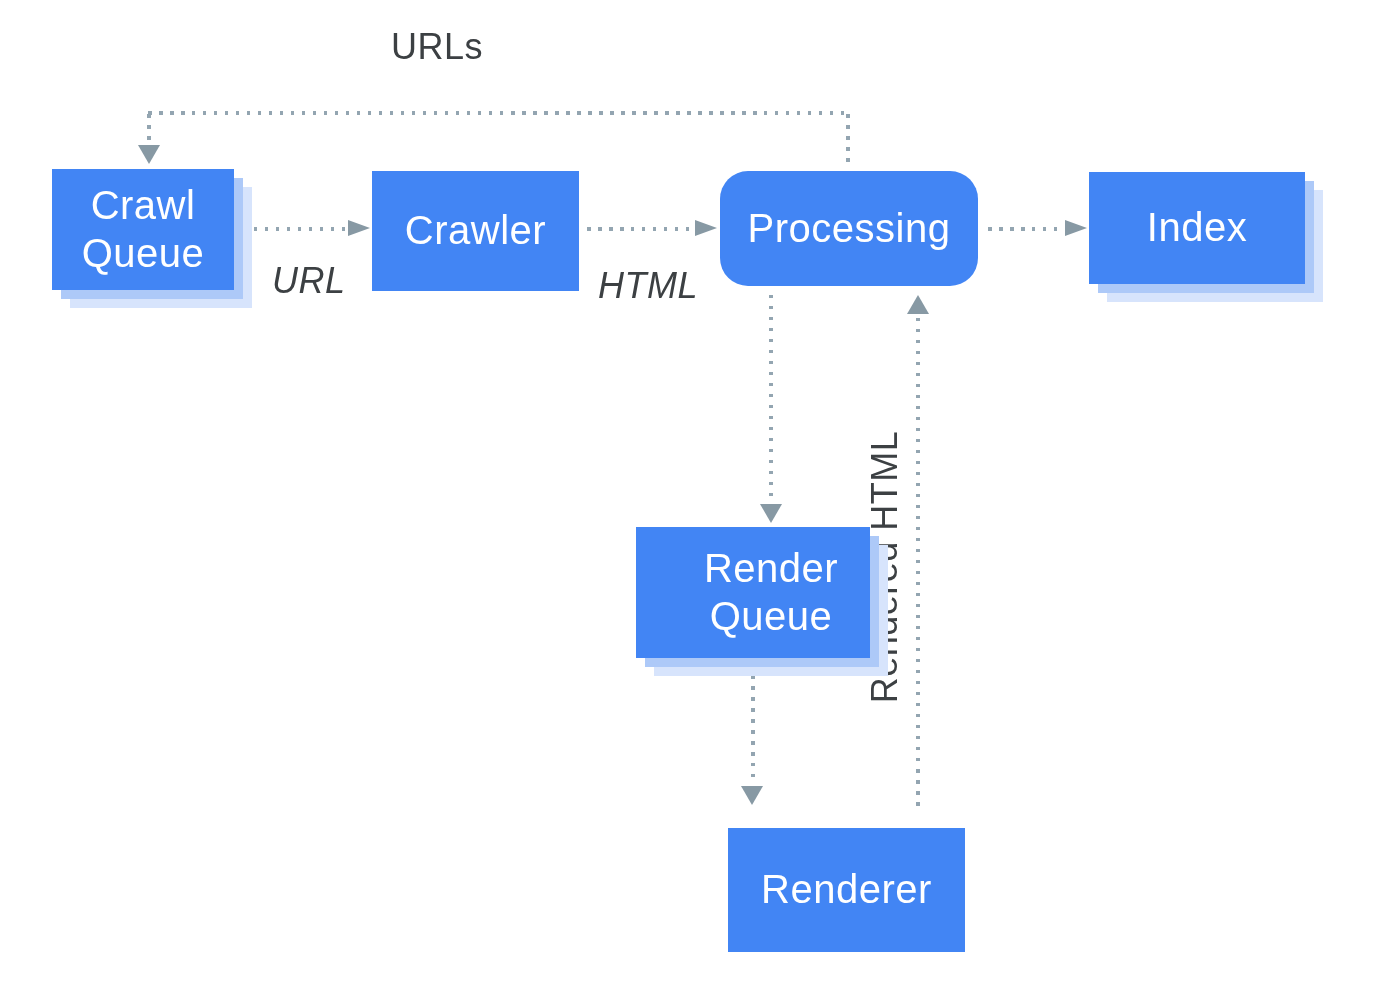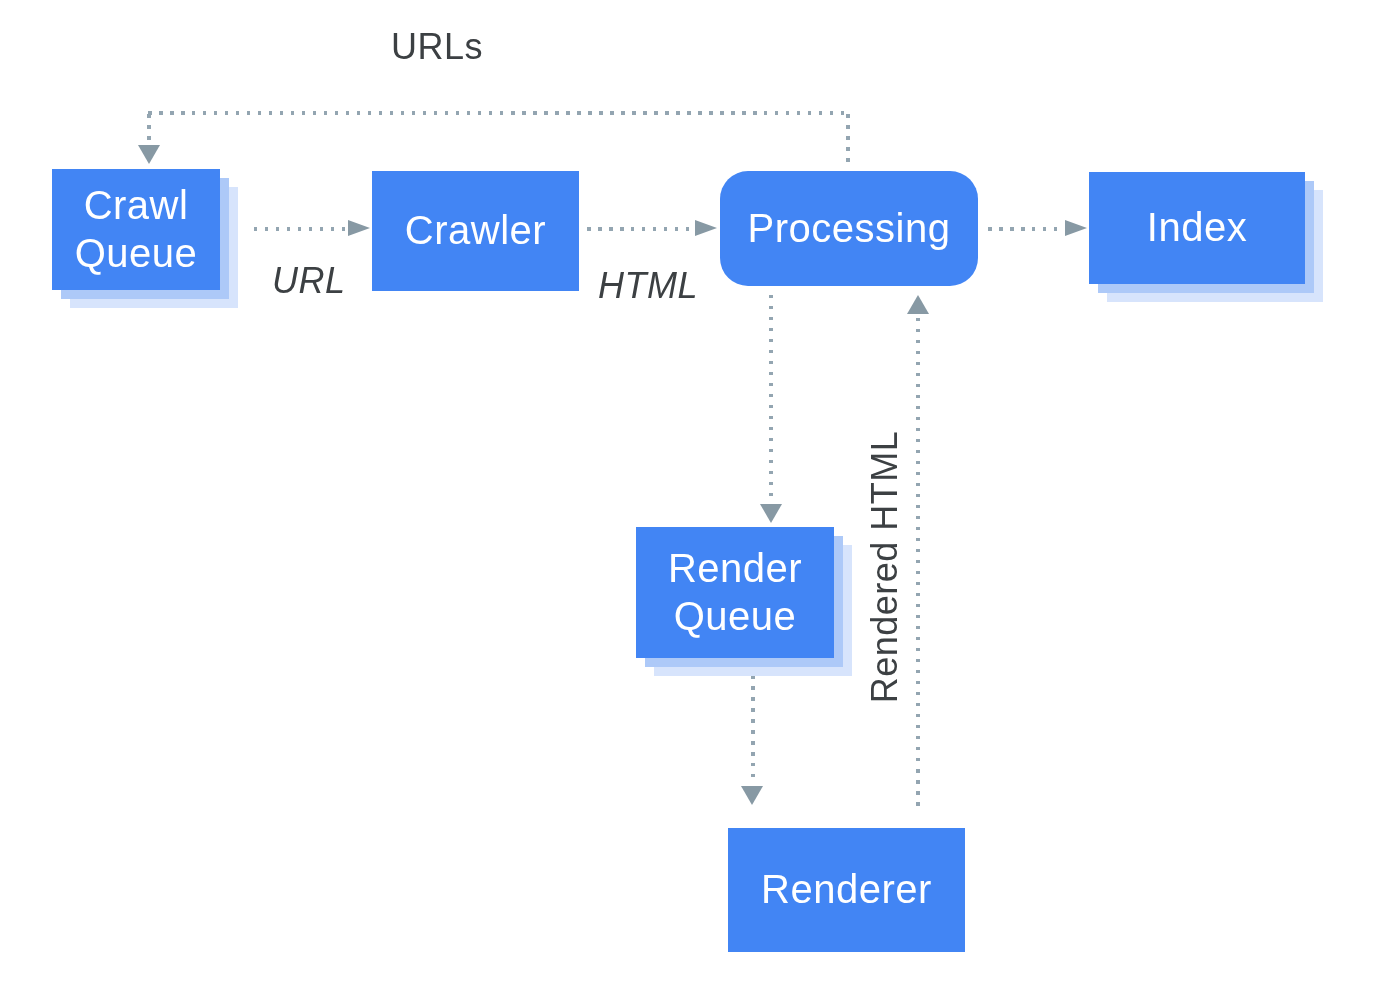--- a/index.html
+++ b/index.html
@@ -26,25 +26,25 @@
     justify-content: center;
     text-align: center;
     font-size: 40px;
     font-weight: 500;
     line-height: 1.18;
     letter-spacing: 0.5px;
   }
   .node.shadowed {
     box-shadow: 9px 9px 0 0 #ADC9F8, 18px 18px 0 0 #D7E4FC;
   }
-  #node-crawl-queue  { left: 52px;   top: 169px; width: 168px; height: 121px; text-align: center; }
+  #node-crawl-queue  { left: 52px;   top: 169px; width: 182px; height: 121px; text-align: center; }
   #node-crawler      { left: 372px;  top: 171px; width: 207px; height: 120px; }
   #node-processing   { left: 720px;  top: 171px; width: 258px; height: 115px; border-radius: 28px; }
   #node-index        { left: 1089px; top: 172px; width: 216px; height: 112px; }
-  #node-render-queue { left: 636px;  top: 527px; width: 198px; height: 131px; }
+  #node-render-queue { left: 636px;  top: 527px; width: 198px; height: 131px; padding-left: 36px; }
   #node-renderer     { left: 728px;  top: 828px; width: 237px; height: 124px; }
 
   
   .dot-h {
     position: absolute;
     height: 3.5px;
     background-image: repeating-linear-gradient(to right, #93A5B1 0 3.5px, transparent 3.5px 11px);
   }
   .dot-v {
     position: absolute;

